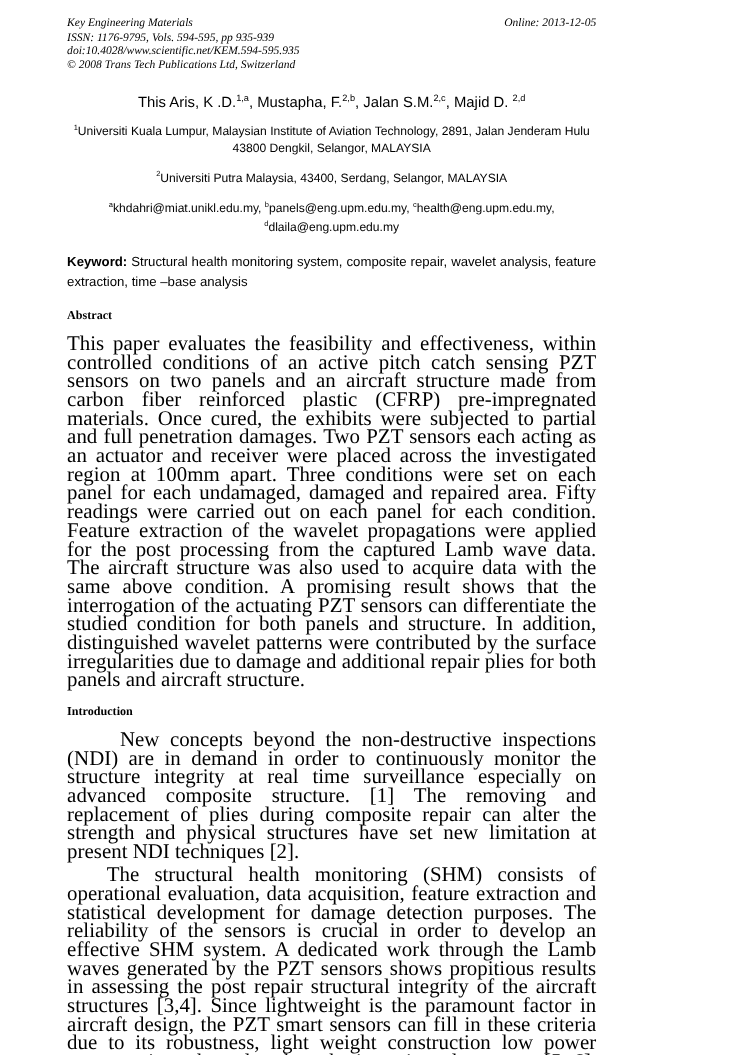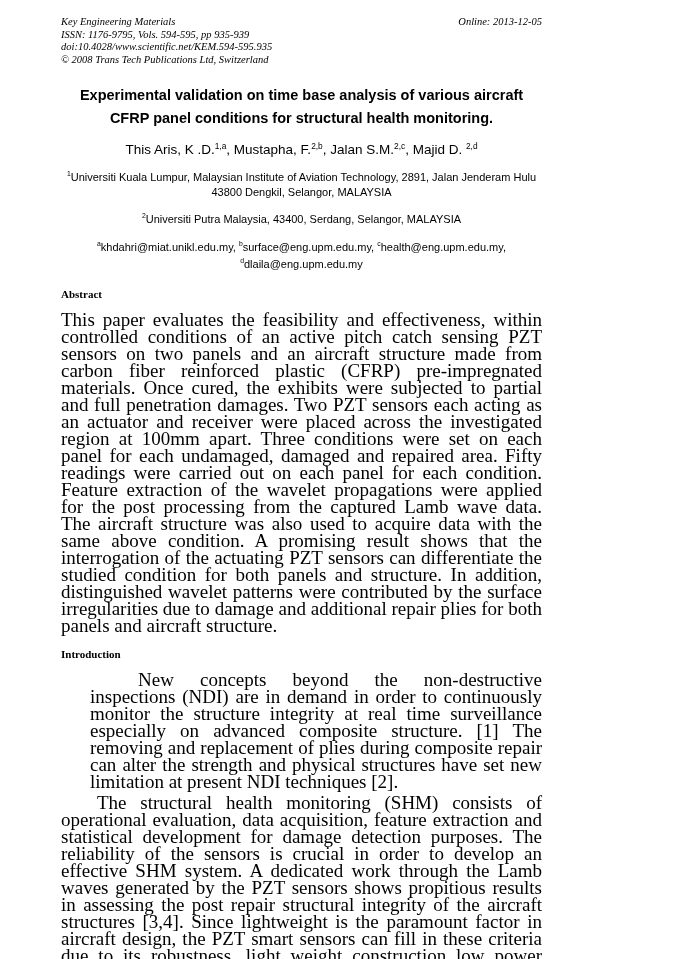--- a/index.html
+++ b/index.html
@@ -70,51 +70,51 @@
     font-weight: bold;
     margin: 12px 0 8px 0;
     line-height: 17px;
   }
   .body-text {
     font-size: 19px;
     line-height: 17px;
     text-align: justify;
     margin: 0 0 4px 0;
   }
-  .indent-lg { text-indent: 48px; margin-left: 29px; }
+  .indent-lg { text-indent: 48px; }
   .indent-md { text-indent: 36px; }
 </style>
 </head>
 <body>
 
 <div class="page">
 
   <div class="header">
     <div class="header-left">
       <div>Key Engineering Materials</div>
       <div>ISSN: 1176-9795, Vols. 594-595, pp 935-939</div>
       <div>doi:10.4028/www.scientific.net/KEM.594-595.935</div>
       <div>© 2008 Trans Tech Publications Ltd, Switzerland</div>
     </div>
     <div class="header-right">Online: 2013-12-05</div>
   </div>
 
-  <div class="title">Experimental validation on time base analysis of various aircraft CFRP panel conditions for structural health monitoring.</div>
 
   <div class="authors"><span>This Aris, K .D.</span><sup>1,a</sup><span>, Mustapha, F.</span><sup>2,b</sup><span>, Jalan S.M.</span><sup>2,c</sup><span>, Majid D. </span><sup>2,d</sup></div>
 
   <div class="affil"><sup>1</sup><span>Universiti Kuala Lumpur, Malaysian Institute of Aviation Technology, 2891, Jalan Jenderam Hulu 43800 Dengkil, Selangor, MALAYSIA</span></div>
 
   <div class="affil"><sup>2</sup><span>Universiti Putra Malaysia, 43400, Serdang, Selangor, MALAYSIA</span></div>
 
   <div class="emails">
-    <div><sup>a</sup><span>khdahri@miat.unikl.edu.my, </span><sup>b</sup><span>surface@eng.upm.edu.my, </span><sup>c</sup><span>health@eng.upm.edu.my,</span></div>
+    <div><sup>a</sup><span>khdahri@miat.unikl.edu.my, </span><sup>b</sup><span>panels@eng.upm.edu.my, </span><sup>c</sup><span>health@eng.upm.edu.my,</span></div>
     <div><sup>d</sup><span>dlaila@eng.upm.edu.my</span></div>
   </div>
 
+  <div class="keywords"><span class="kw-label">Keyword:</span> <span>Structural health monitoring system, composite repair, wavelet analysis, feature extraction, time –base analysis</span></div>
 
   <div class="section-heading">Abstract</div>
   <p class="body-text">This paper evaluates the feasibility and effectiveness, within controlled conditions of an active pitch catch sensing PZT sensors on two panels and an aircraft structure made from carbon fiber reinforced plastic (CFRP) pre-impregnated materials. Once cured, the exhibits were subjected to partial and full penetration damages. Two PZT sensors each acting as an actuator and receiver were placed across the investigated region at 100mm apart. Three conditions were set on each panel for each undamaged, damaged and repaired area. Fifty readings were carried out on each panel for each condition.  Feature extraction of the wavelet propagations were applied for the post processing from the captured Lamb wave data.  The aircraft structure was also used to acquire data with the same above condition. A promising result shows that the interrogation of the actuating PZT sensors can differentiate the studied condition for both panels and structure. In addition, distinguished wavelet patterns were contributed by the surface irregularities due to damage and additional repair plies for both panels and aircraft structure.</p>
 
   <div class="section-heading">Introduction</div>
   <p class="body-text indent-lg">New concepts beyond the non-destructive inspections (NDI) are in demand in order to continuously monitor the structure integrity at real time surveillance especially on advanced composite structure. [1] The removing and replacement of plies during composite repair can alter the strength and physical structures have set new limitation at present NDI techniques [2].</p>
   <p class="body-text indent-md">The structural health monitoring (SHM) consists of operational evaluation, data acquisition, feature extraction and statistical development for damage detection purposes. The reliability of the sensors is crucial in order to develop an effective SHM system. A dedicated work through the Lamb waves generated by the PZT sensors shows propitious results in assessing the post repair structural integrity of the aircraft structures [3,4]. Since lightweight is the paramount factor in aircraft design, the PZT smart sensors can fill in these criteria due to its robustness, light weight construction low power consumption when placed on the investigated structure [5, 6]. The use of Lamb wave can be categorized in wave propagating phase velocity, thickness measurements and elastic properties determination through the monitoring of the phase difference of a wave trace between two points. However, the Lamb wave wavelet data need to be processed because it is impractical to feed the entire response signal into the statistical processing for pattern recognition due to possibility of data redundancy [7]. Any changes in the material properties or structural geometry created by the discontinuity, boundary or structure damage can be identified by the scattering or abnormal behavior of the captured waves. Furthermore the PZT need a good coupling in order to propagate the mechanical energy from and to the sensors [8]. There are three basic configurations for the</p>
 
 </div>
 

